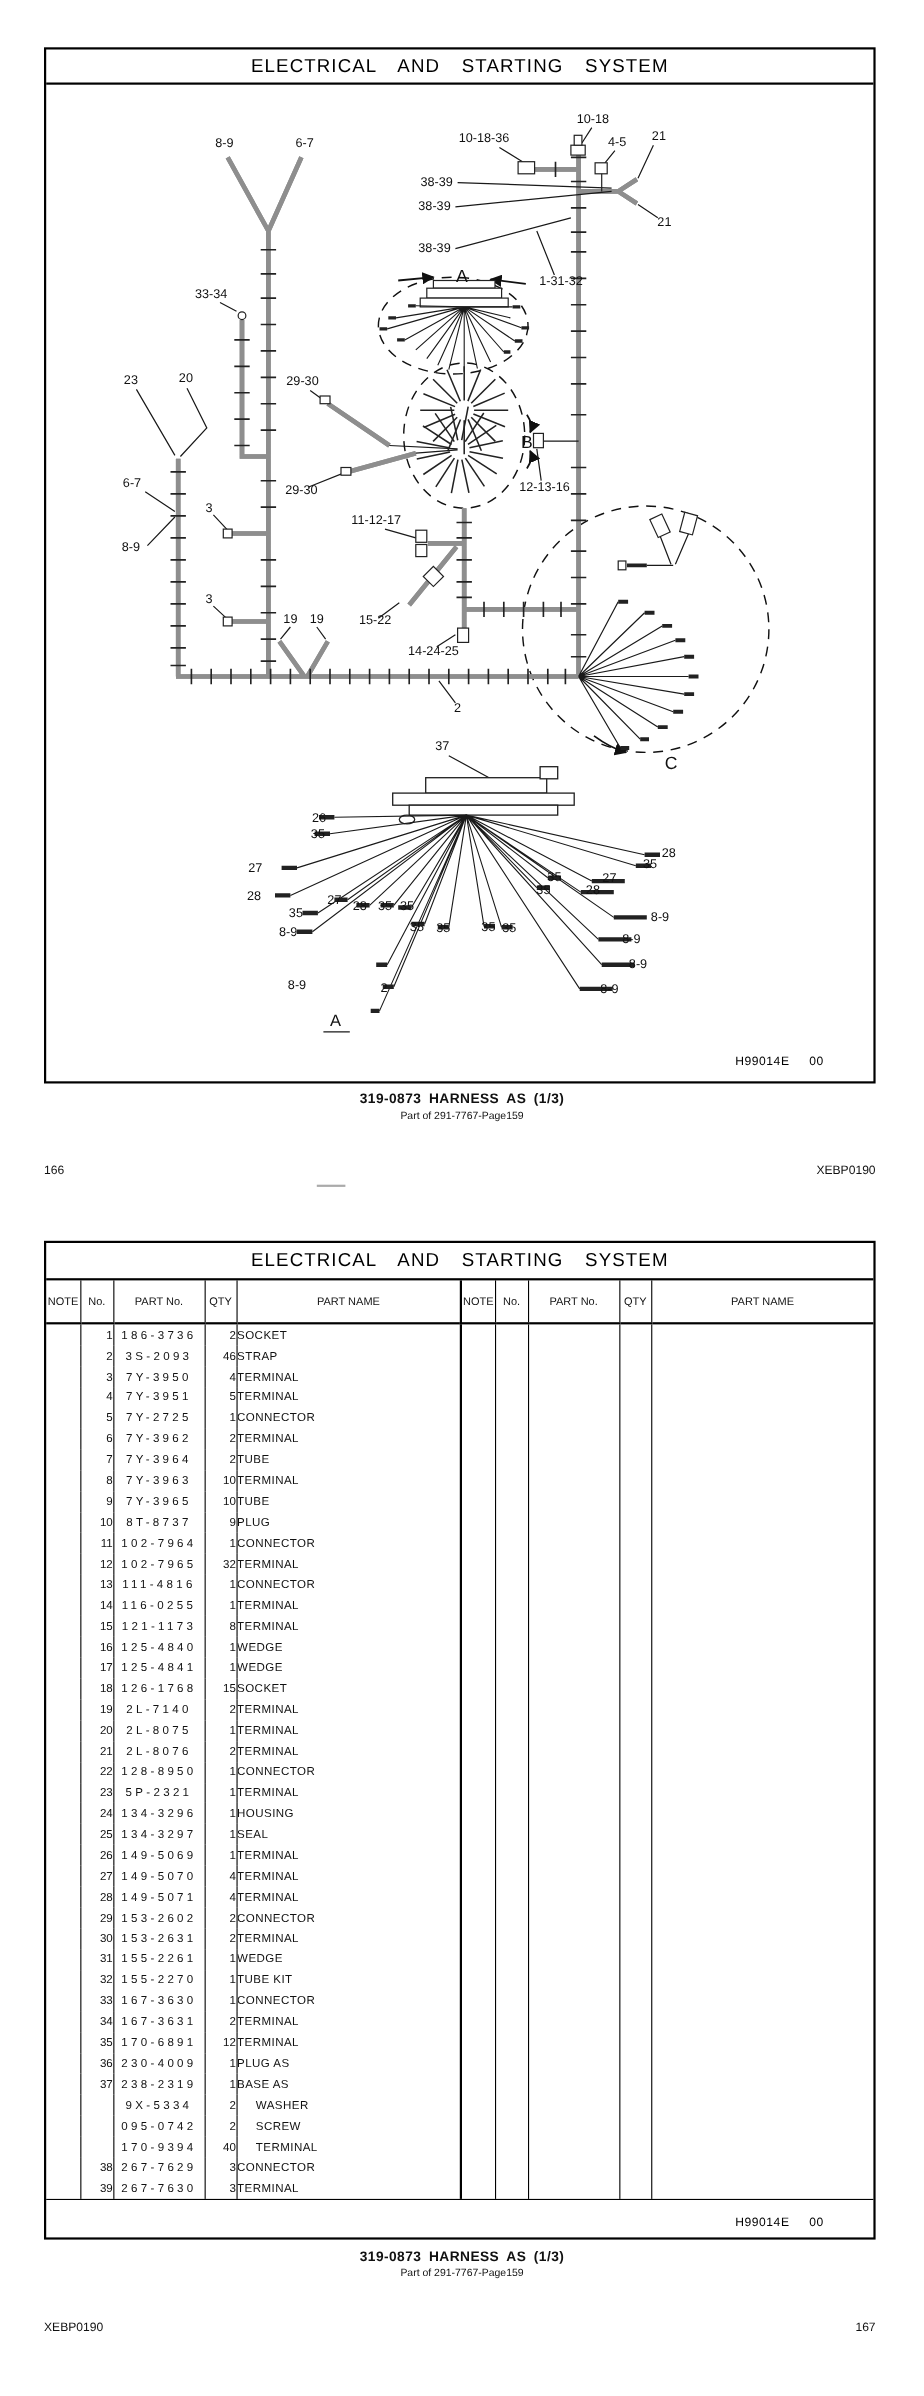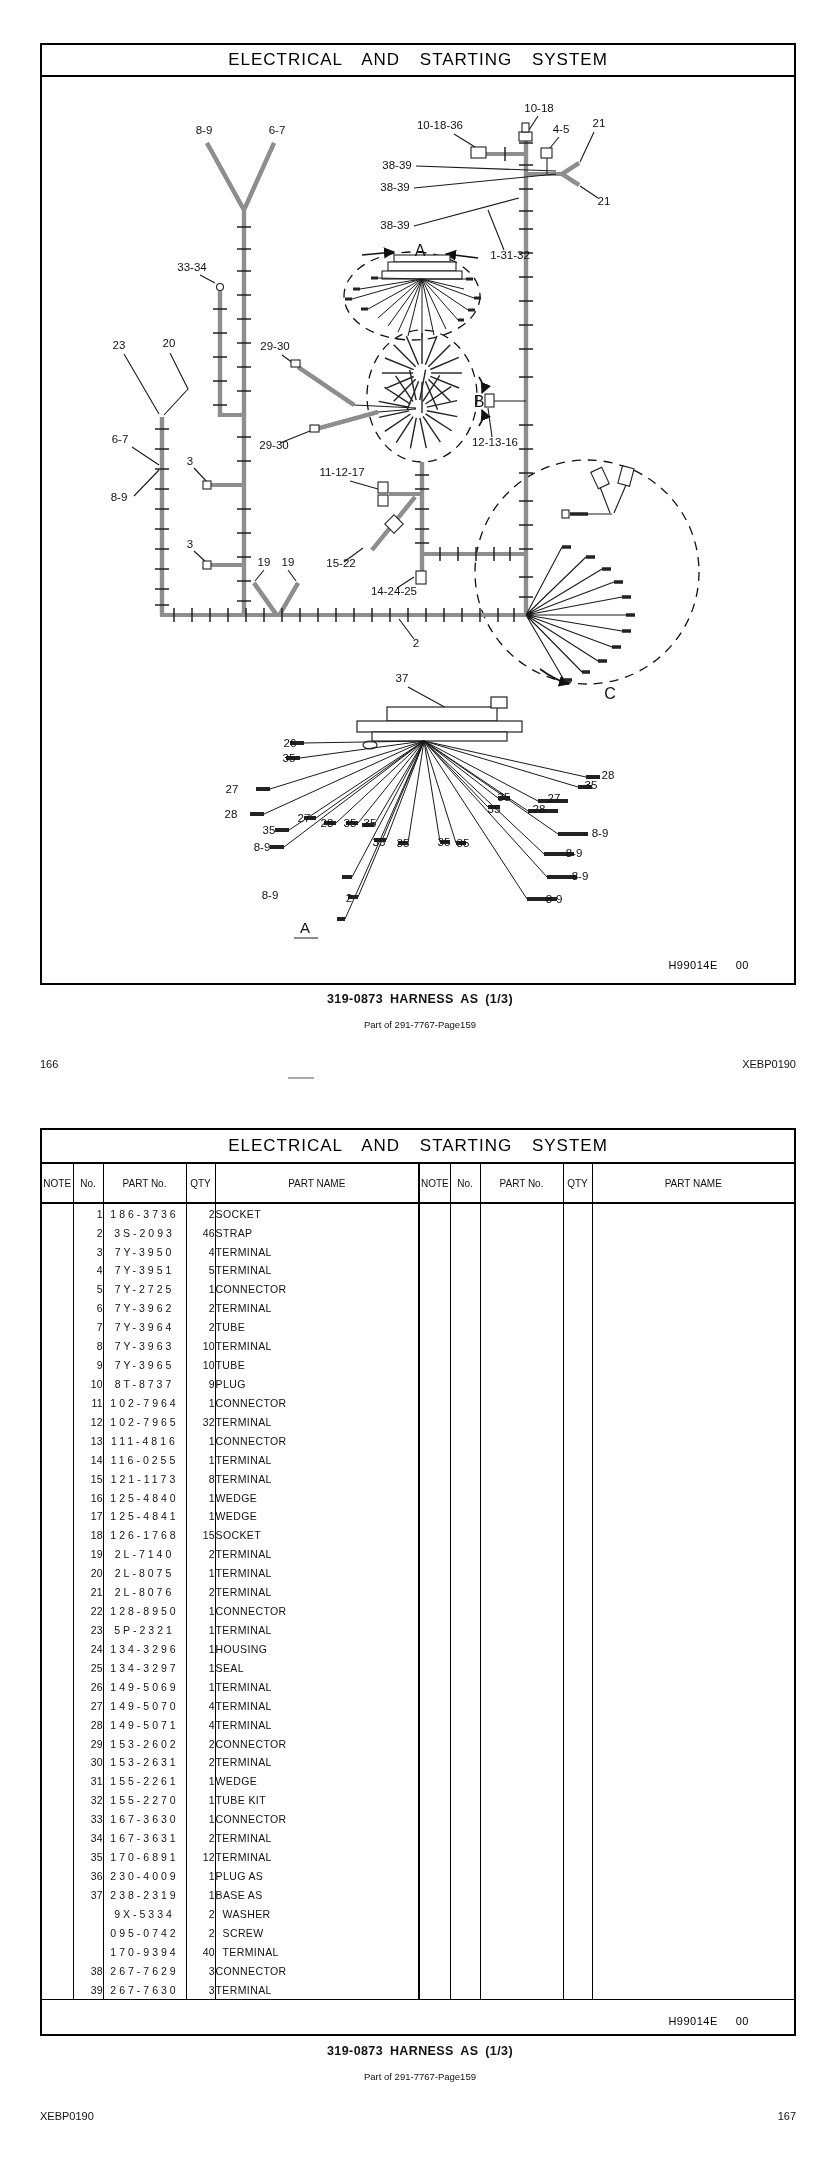--- a/index.html
+++ b/index.html
@@ -19,41 +19,41 @@
   #diag text.co{font-family:"Liberation Sans",sans-serif;font-size:11.5px;fill:#111;}
   #diag text.view{font-size:16px;}
   #diag text.view-u{font-size:15px;}
   .plate{position:absolute;right:45px;bottom:12px;font-size:11px;letter-spacing:.5px;color:#000;}
   .plate .rev{margin-left:18px;}
 
   
   .caption{position:absolute;left:0;width:840px;text-align:center;}
   #cap1{top:992px;} #cap2{top:2044px;}
   .cap-title{font-size:12.5px;font-weight:bold;letter-spacing:.4px;word-spacing:3px;}
-  .cap-sub{font-size:9.5px;margin-top:13px;}
+  .cap-sub{font-size:9.5px;margin-top:3px;}
   .footrow{position:absolute;left:40px;width:756px;font-size:11px;}
   #foot1{top:1058px;} #foot2{top:2110px;}
   .footrow .fl{float:left;} .footrow .fr{float:right;}
   .micromark{position:absolute;left:288px;width:26px;height:2px;background:#aaa;}
   #mm1{top:1077px;} #mm2{top:2168px;}
 
   
   .grid-wrap{display:flex;height:835px;}
   table.half{border-collapse:collapse;width:50%;height:835px;table-layout:fixed;}
   table.half th{font-size:10px;font-weight:normal;height:36px;border-bottom:2px solid #000;margin-left:40px;}
   table.half td,table.half th{border-left:1px solid #000;overflow:hidden;white-space:nowrap;}
   table.half td{font-size:10.5px;height:15px;padding:0;}
   table.half tr.filler td{height:auto;}
   #tleft th:first-child, #tleft td:first-child{border-left:none;}
   #tright th:first-child, #tright td:first-child{border-left:2px solid #000;}
   td.c-no{text-align:right;padding-right:7px;}
   td.c-part{text-align:center;letter-spacing:3px;}
   td.c-qty{text-align:right;padding-right:6px;}
   td.c-name{text-align:left;padding-left:7px;letter-spacing:.4px;}
-  td.c-name.ind{padding-left:7px;}
+  td.c-name.ind{padding-left:17px;}
   .gridfoot{height:37px;border-top:1.5px solid #000;position:relative;}
   .gridfoot .plate{bottom:10px;}
 </style>
 </head>
 <body>
 
 <div id="stage">
 
   <div class="pagebox" id="page1-box">
     <div class="titlebar">ELECTRICAL AND STARTING SYSTEM</div>

